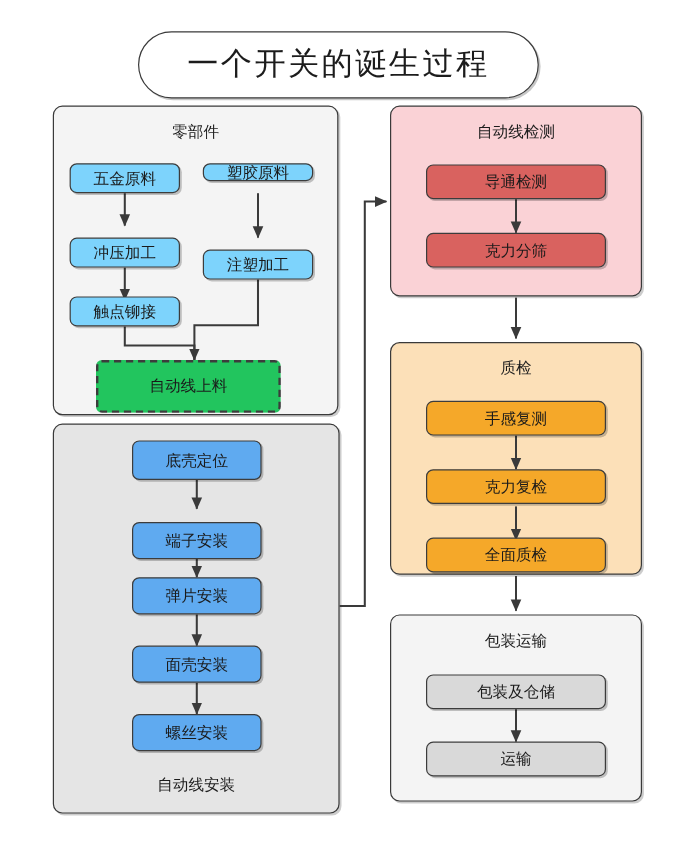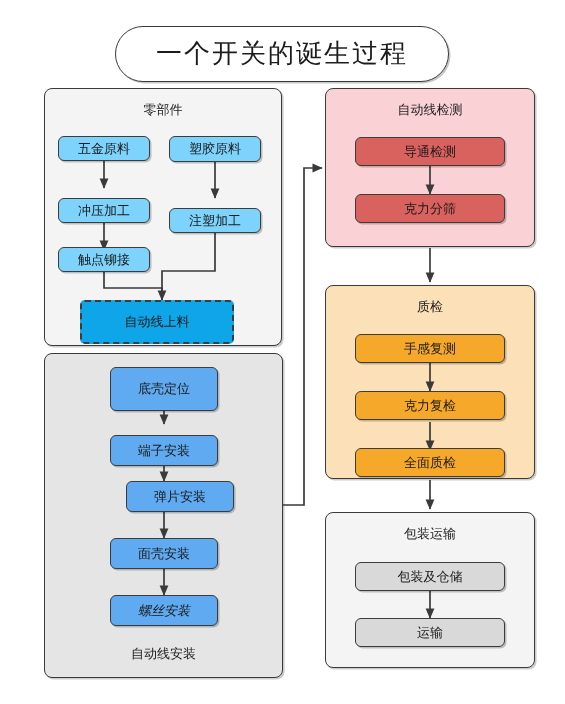--- a/index.html
+++ b/index.html
@@ -79,21 +79,21 @@
     color: #1a1a1a;
     box-shadow: 1.5px 1.5px 0 rgba(0,0,0,0.22);
     white-space: nowrap;
   }
   .node.gray   { background:#7dd3fc; }
   .node.blue   { background:#5faaf0; }
   .node.red    { background:#d9625f; }
   .node.orange { background:#f5a829; }
   .node.gray2  { background:#d9d9d9; }
   .node.yellow {
-    background:#0ea5e9;
+    background:#22c55e;
     border:2.2px dashed #3c3c3c;
     border-radius:5px;
     box-shadow:none;
   }
 
   
   .edge-layer {
     position: absolute;
     left: 0; top: 0;
     width: 565px;
@@ -168,50 +168,50 @@
 
       <path d="M430,480 L430,509"></path>
 
       <path d="M430,591 L430,618"></path>
     </g>
   </svg>
 
   <div class="node gray" style="left:58px;  top:136px; width:92px;  height:25px;">
     <span>五金原料</span>
   </div>
-  <div class="node gray" style="left:169px; top:136px; width:92px;  height:26px;">
+  <div class="node gray" style="left:169px; top:136px; width:92px;  height:15px;">
     <span>塑胶原料</span>
   </div>
   <div class="node gray" style="left:58px;  top:198px; width:92px;  height:25px;">
     <span>冲压加工</span>
   </div>
   <div class="node gray" style="left:169px; top:208px; width:92px;  height:25px;">
     <span>注塑加工</span>
   </div>
   <div class="node gray" style="left:58px;  top:247px; width:92px;  height:25px;">
     <span>触点铆接</span>
   </div>
 
   <div class="node yellow" style="left:80px; top:300px; width:154px; height:44px;">
     <span>自动线上料</span>
   </div>
 
-  <div class="node blue" style="left:110px; top:367px; width:108px; height:44px;">
+  <div class="node blue" style="left:110px; top:367px; width:108px; height:33px;">
     <span>底壳定位</span>
   </div>
   <div class="node blue" style="left:110px; top:424px; width:108px; height:31px;margin-top:11px;">
     <span>端子安装</span>
   </div>
-  <div class="node blue" style="left:110px; top:481px; width:108px; height:31px;margin-left:16px;">
+  <div class="node blue" style="left:110px; top:481px; width:108px; height:31px;">
     <span>弹片安装</span>
   </div>
   <div class="node blue" style="left:110px; top:538px; width:108px; height:31px;">
     <span>面壳安装</span>
   </div>
-  <div class="node blue" style="left:110px; top:595px; width:108px; height:31px;font-style:italic;">
+  <div class="node blue" style="left:110px; top:595px; width:108px; height:31px;">
     <span>螺丝安装</span>
   </div>
 
   <div class="node red" style="left:355px; top:137px; width:150px; height:29px;">
     <span>导通检测</span>
   </div>
   <div class="node red" style="left:355px; top:194px; width:150px; height:29px;">
     <span>克力分筛</span>
   </div>
 

